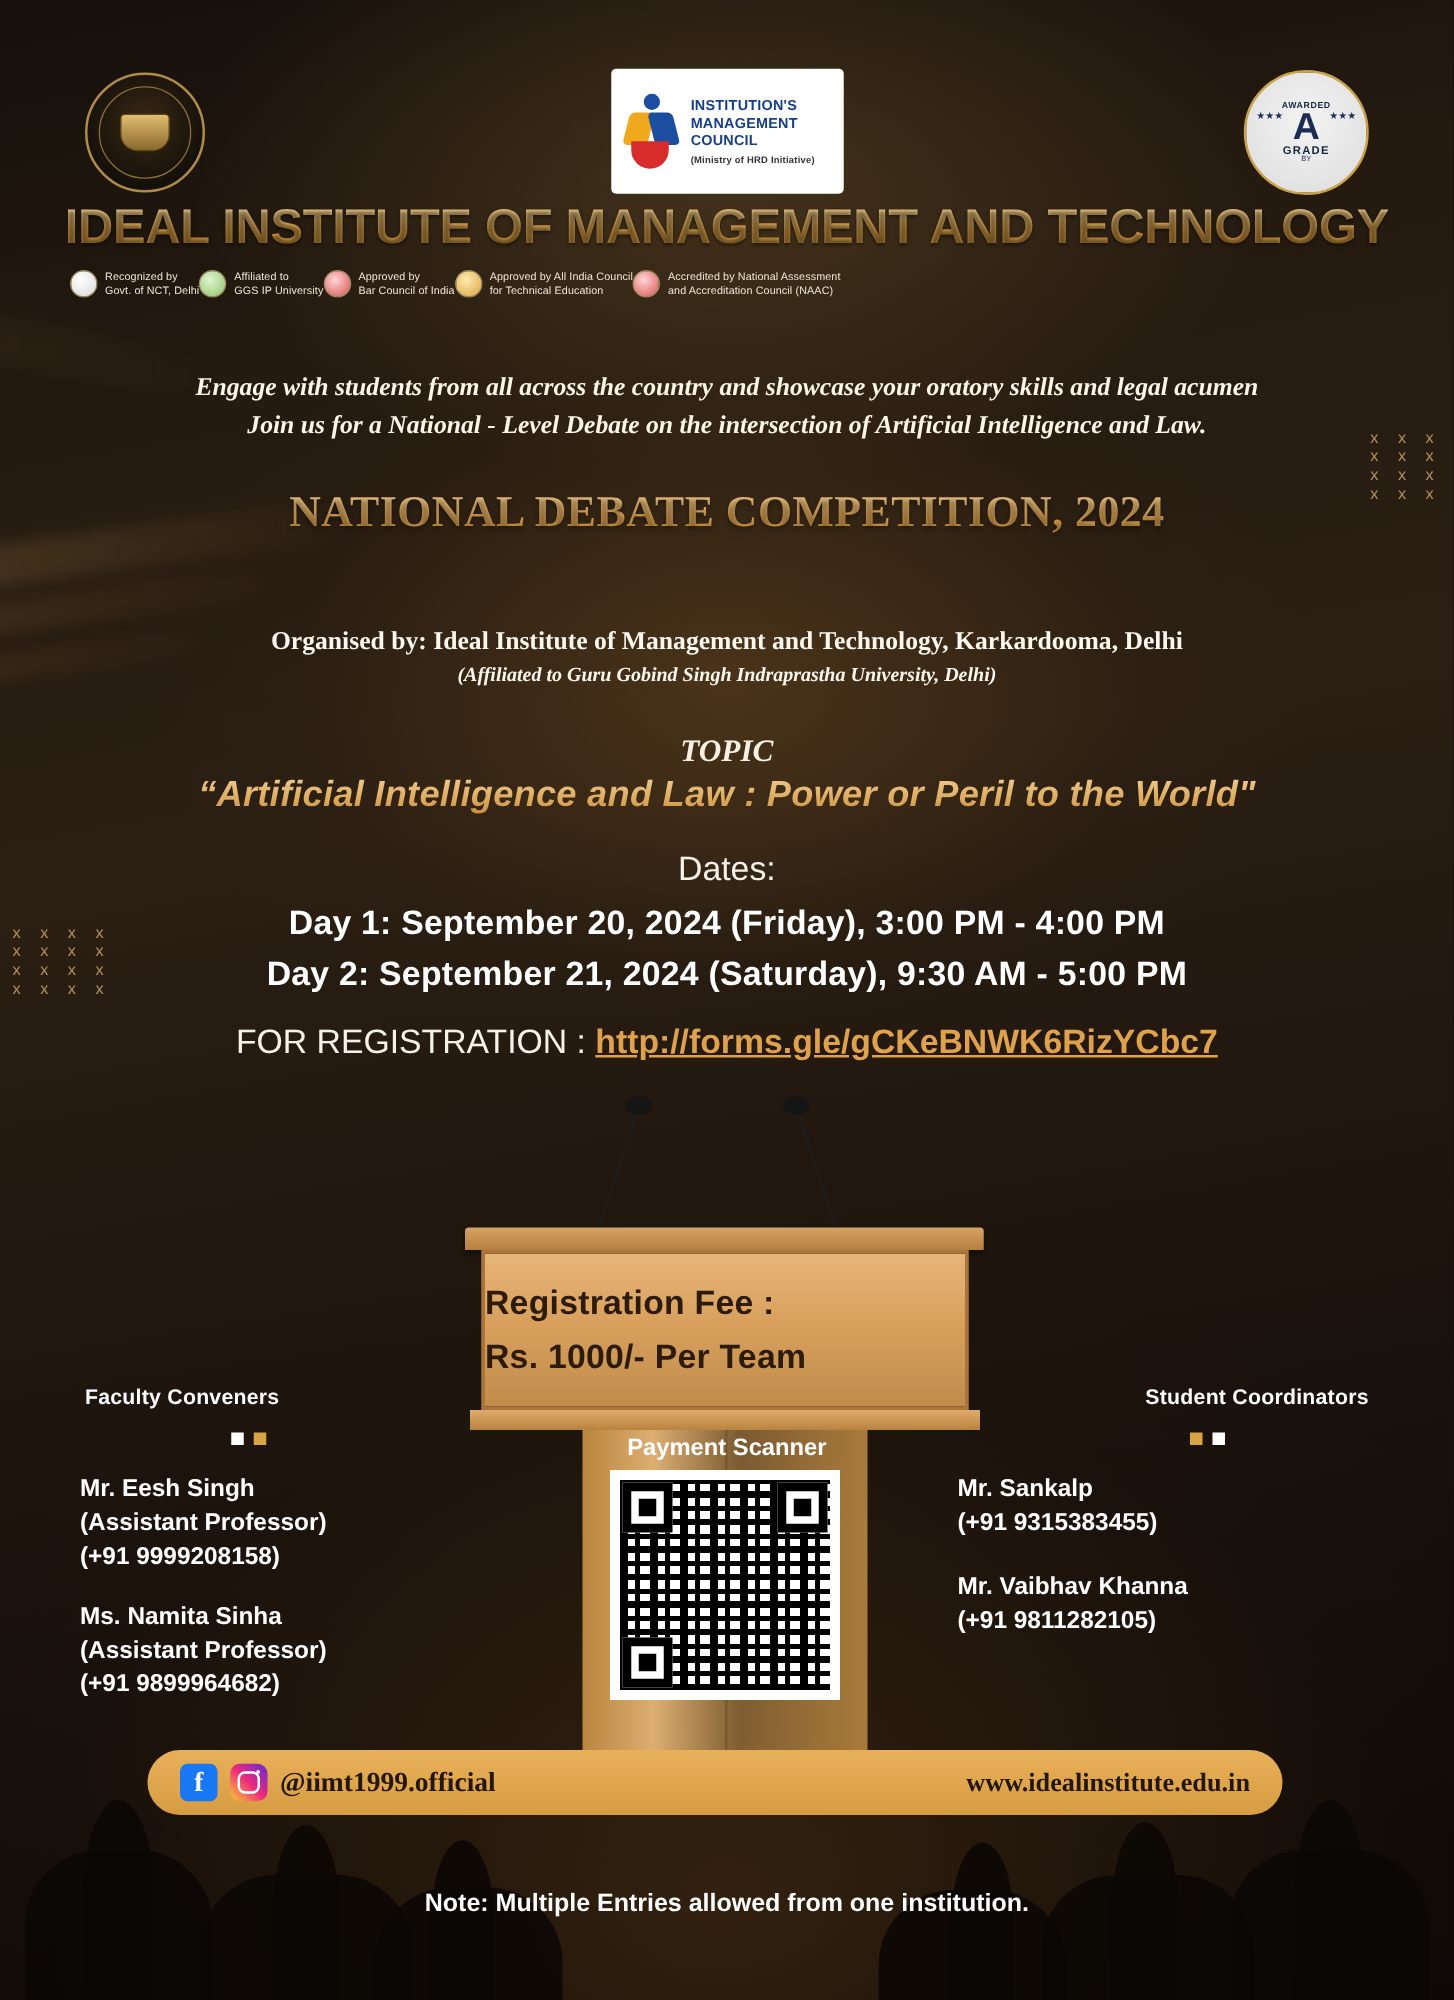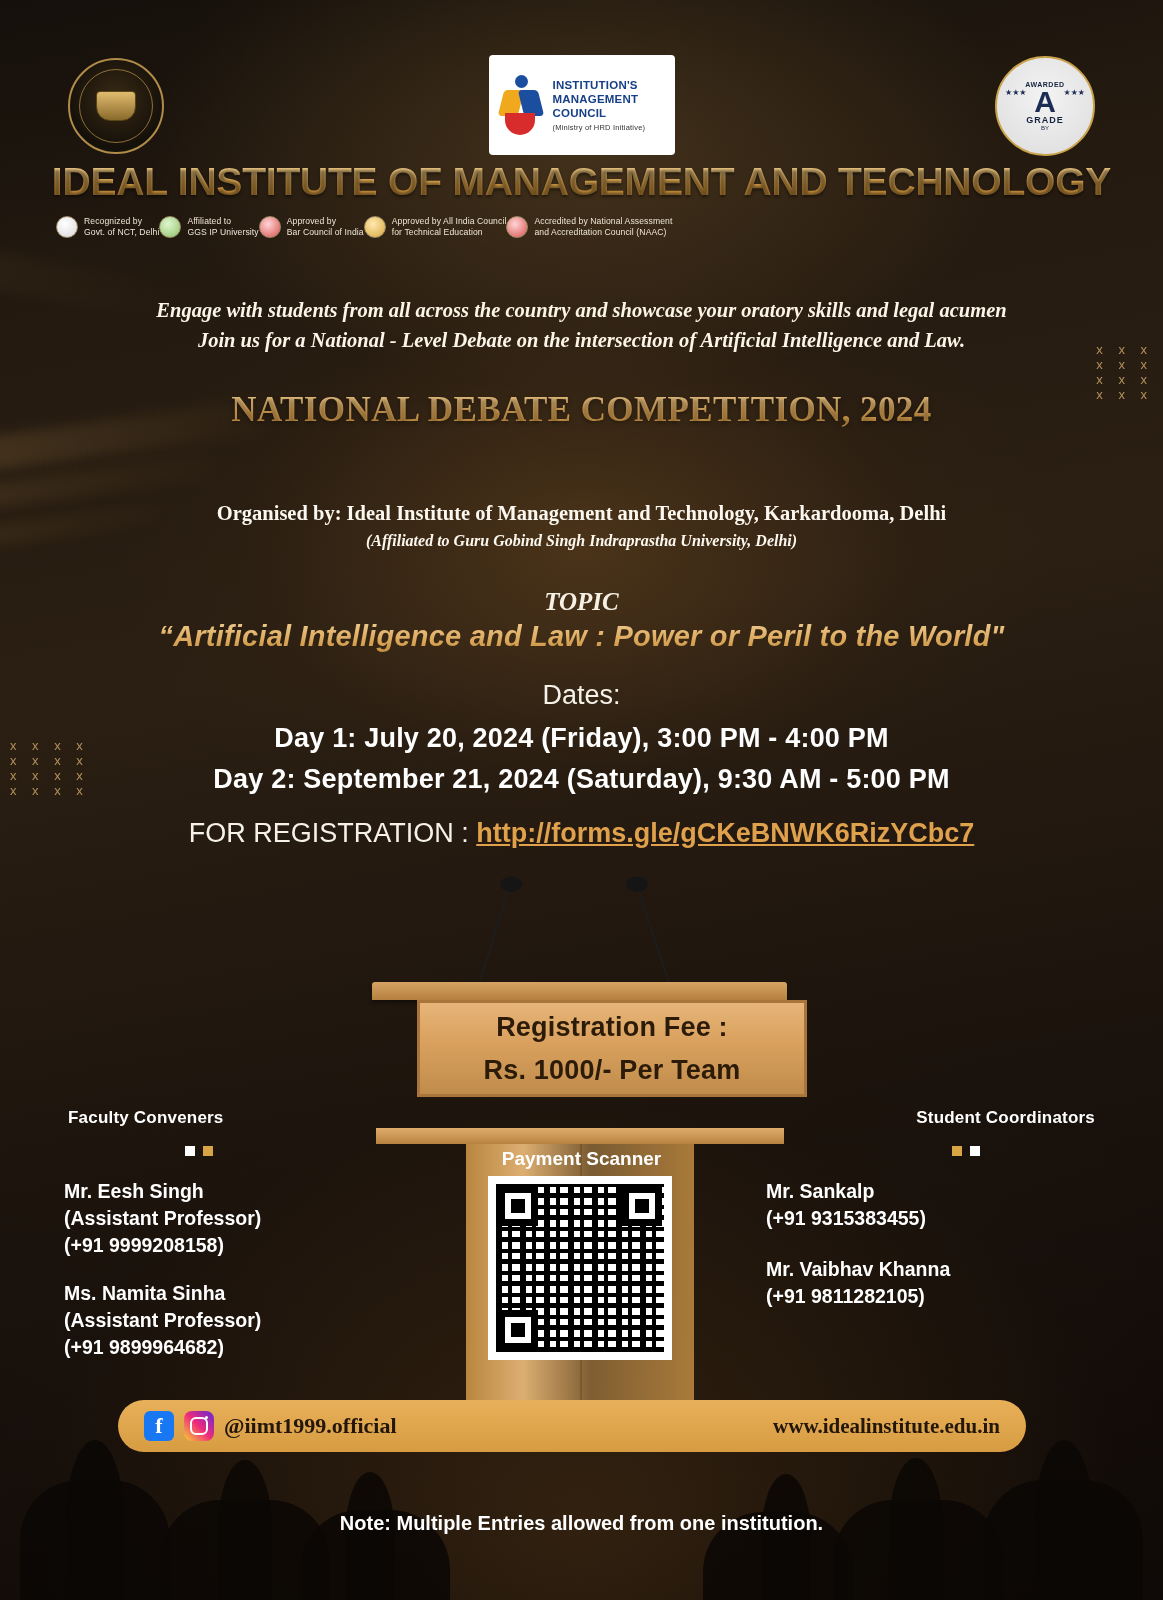--- a/index.html
+++ b/index.html
@@ -60,21 +60,21 @@
     position: absolute; left: 50%; top: 55px; transform: translateX(-50%);
     width: 186px; height: 100px; background: #ffffff; border-radius: 4px;
     display: flex; align-items: center; padding: 8px 10px; gap: 8px;
   }
   .iic-mark { width: 46px; height: 60px; position: relative; flex: 0 0 46px; }
   .iic-mark .b1 { position: absolute; left: 16px; top: 0; width: 13px; height: 13px; border-radius: 50%; background:#1c4ea0; }
   .iic-mark .b2 { position: absolute; left: 2px; top: 15px; width: 20px; height: 26px; background:#f0a81c; transform: skewX(-14deg); border-radius: 4px;}
   .iic-mark .b3 { position: absolute; left: 22px; top: 15px; width: 20px; height: 26px; background:#1c4ea0; transform: skewX(14deg); border-radius: 4px;}
   .iic-mark .b4 { position: absolute; left: 6px; top: 38px; width: 30px; height: 22px; background:#d82b2b; border-radius: 0 0 16px 16px; }
   .iic-text { font-size: 11.5px; font-weight: bold; color: #163f86; line-height: 1.22; letter-spacing: .2px; }
-  .iic-text .sub { font-size: 7.5px; font-weight: normal; color: #333; margin-top: 3px; }
+  .iic-text .sub { font-size: 7.5px; font-weight: bold; color: #333; margin-top: 3px; }
   .logo-right {
     position: absolute; right: 68px; top: 56px; width: 100px; height: 100px; border-radius: 50%;
     background: radial-gradient(circle at 50% 40%, #f3f3f3 0%, #dcdcdc 100%);
     border: 2px solid #c9a24c; display: flex; flex-direction: column;
     align-items: center; justify-content: center; color: #15233f;
   }
   .logo-right .aw { font-size: 7px; font-weight: bold; letter-spacing: .5px; }
   .logo-right .a { font-size: 30px; font-weight: bold; line-height: .9; color:#1b2d54; }
   .logo-right .gr { font-size: 9px; font-weight: bold; letter-spacing: 1px; }
   .logo-right .by { font-size: 6px; }
@@ -176,24 +176,24 @@
   .mic2 { left: 653px; top: 22px; transform: rotate(-18deg); }
   .mic2 .head { transform: rotate(18deg); }
 
   .podium-top {
     position: absolute; left: 372px; top: 122px; width: 415px; height: 18px;
     background: linear-gradient(180deg, #d6a364, #b5803f);
     border-radius: 3px 3px 0 0;
     box-shadow: 0 2px 4px rgba(0,0,0,.5);
   }
   .podium-face {
-    position: absolute; left: 385px; top: 140px; width: 390px; height: 97px;
+    position: absolute; left: 385px; top: 140px; width: 390px; height: 128px;
     background: linear-gradient(180deg, #e6b578 0%, #d9a05d 45%, #c08c4c 100%);
     border: 3px solid #a9753a;
-    display: flex; flex-direction: column; align-items: center; justify-content: center; margin-left: 32px;
+    display: flex; flex-direction: column; justify-content: center;
   }
   .fee1, .fee2 {
     font-size: 27px; font-weight: bold; color: #2b1b08; letter-spacing: .2px;
   }
   .fee2 { margin-top: 12px; }
   .podium-shelf {
     position: absolute; left: 376px; top: 268px; width: 408px; height: 16px;
     background: linear-gradient(180deg, #e0ac6c, #b8833f);
   }
   .podium-stem {
@@ -379,21 +379,21 @@
 
   <div class="organised">
     <div>Organised by: Ideal Institute of Management and Technology, Karkardooma, Delhi</div>
     <div class="affil">(Affiliated to Guru Gobind Singh Indraprastha University, Delhi)</div>
   </div>
 
   <div class="topic-label">TOPIC</div>
   <div class="topic-text">“Artificial Intelligence and Law : Power or Peril to the World"</div>
 
   <div class="dates-label">Dates:</div>
-  <div class="date-line d1">Day 1: July 20, 2024 (Friday),   3:00 PM - 4:00 PM</div>
+  <div class="date-line d1">Day 1: September 20, 2024 (Friday),   3:00 PM - 4:00 PM</div>
   <div class="date-line d2">Day 2: September 21, 2024 (Saturday), 9:30 AM - 5:00 PM</div>
 
   <div class="reg-line">
     <span>FOR REGISTRATION : </span><a href="#">http://forms.gle/gCKeBNWK6RizYCbc7</a>
   </div>
 
   <div class="crosses cr-right">x&nbsp;x&nbsp;x<br>x&nbsp;x&nbsp;x<br>x&nbsp;x&nbsp;x<br>x&nbsp;x&nbsp;x</div>
   <div class="crosses cr-left">x&nbsp;x&nbsp;x&nbsp;x<br>x&nbsp;x&nbsp;x&nbsp;x<br>x&nbsp;x&nbsp;x&nbsp;x<br>x&nbsp;x&nbsp;x&nbsp;x</div>
 
   <div class="podium-wrap">

